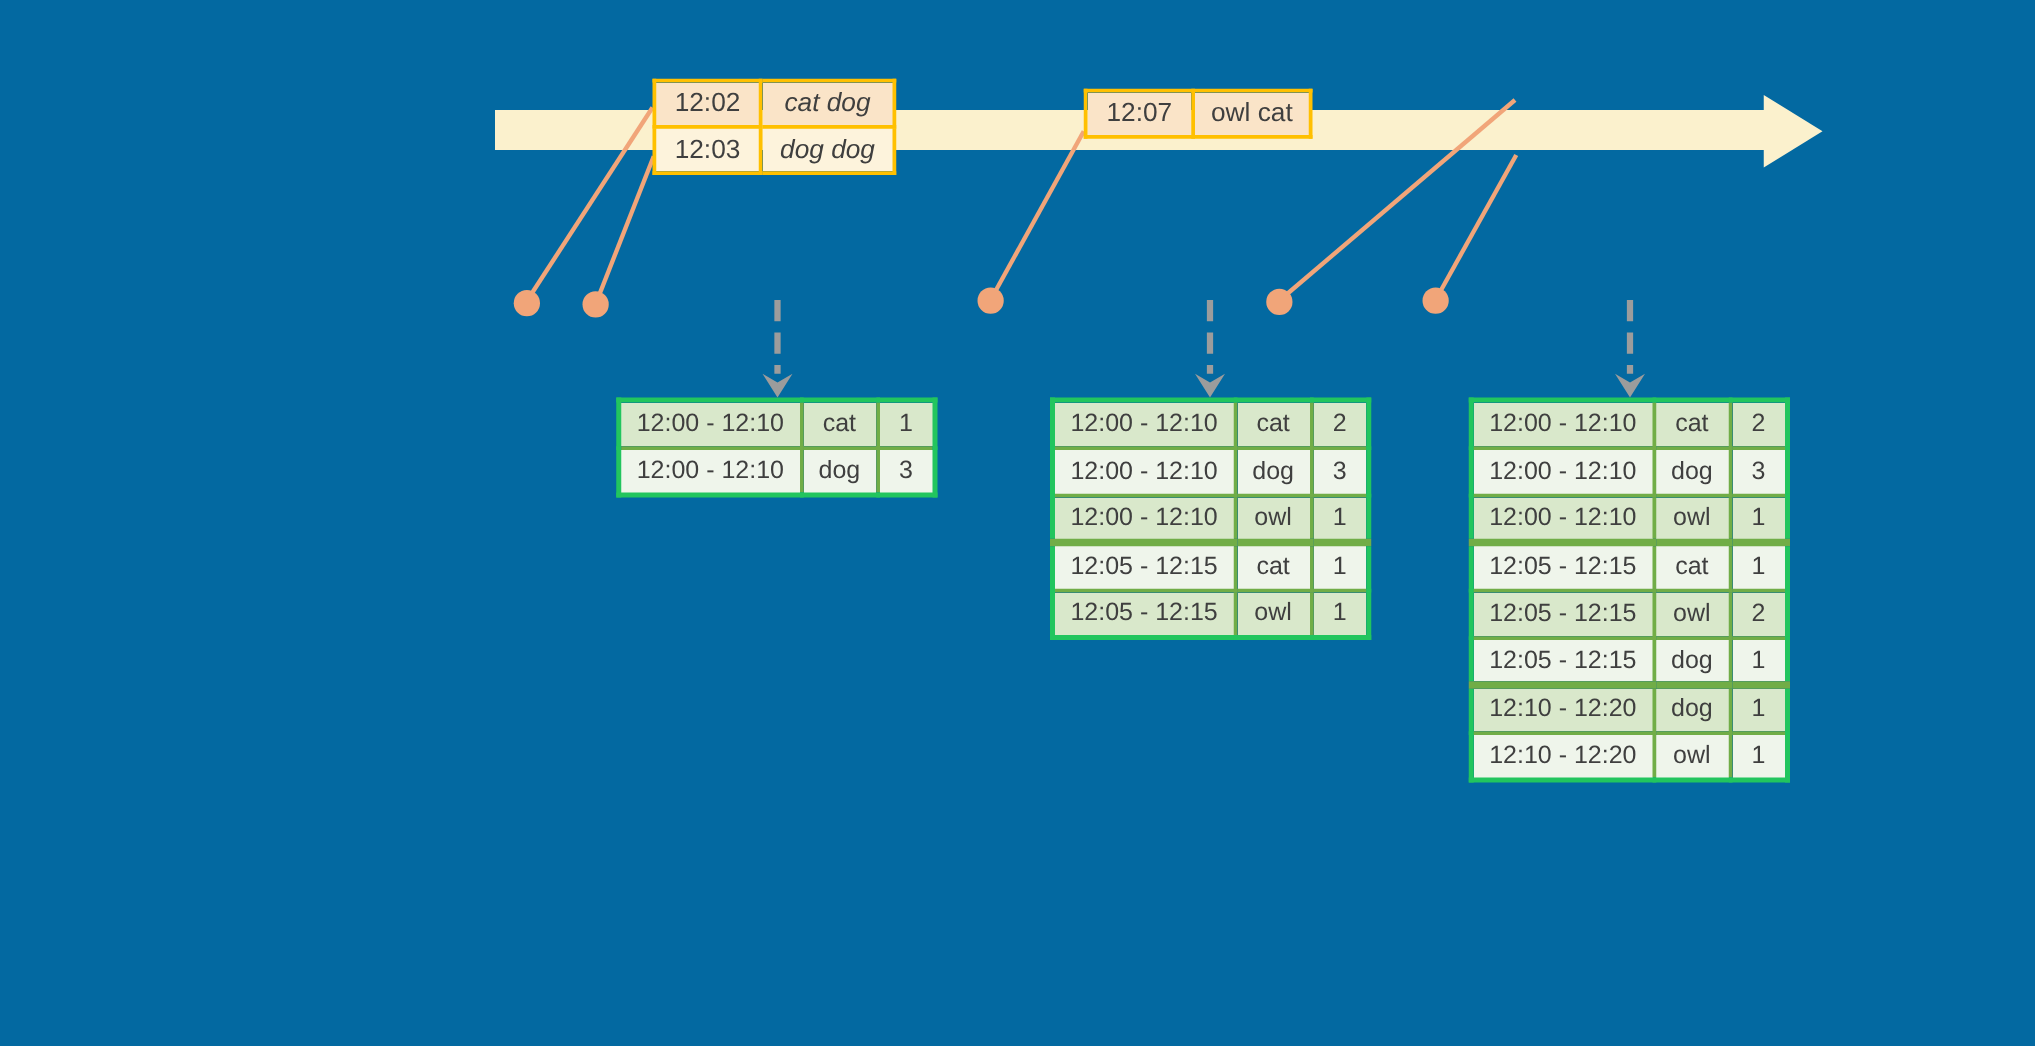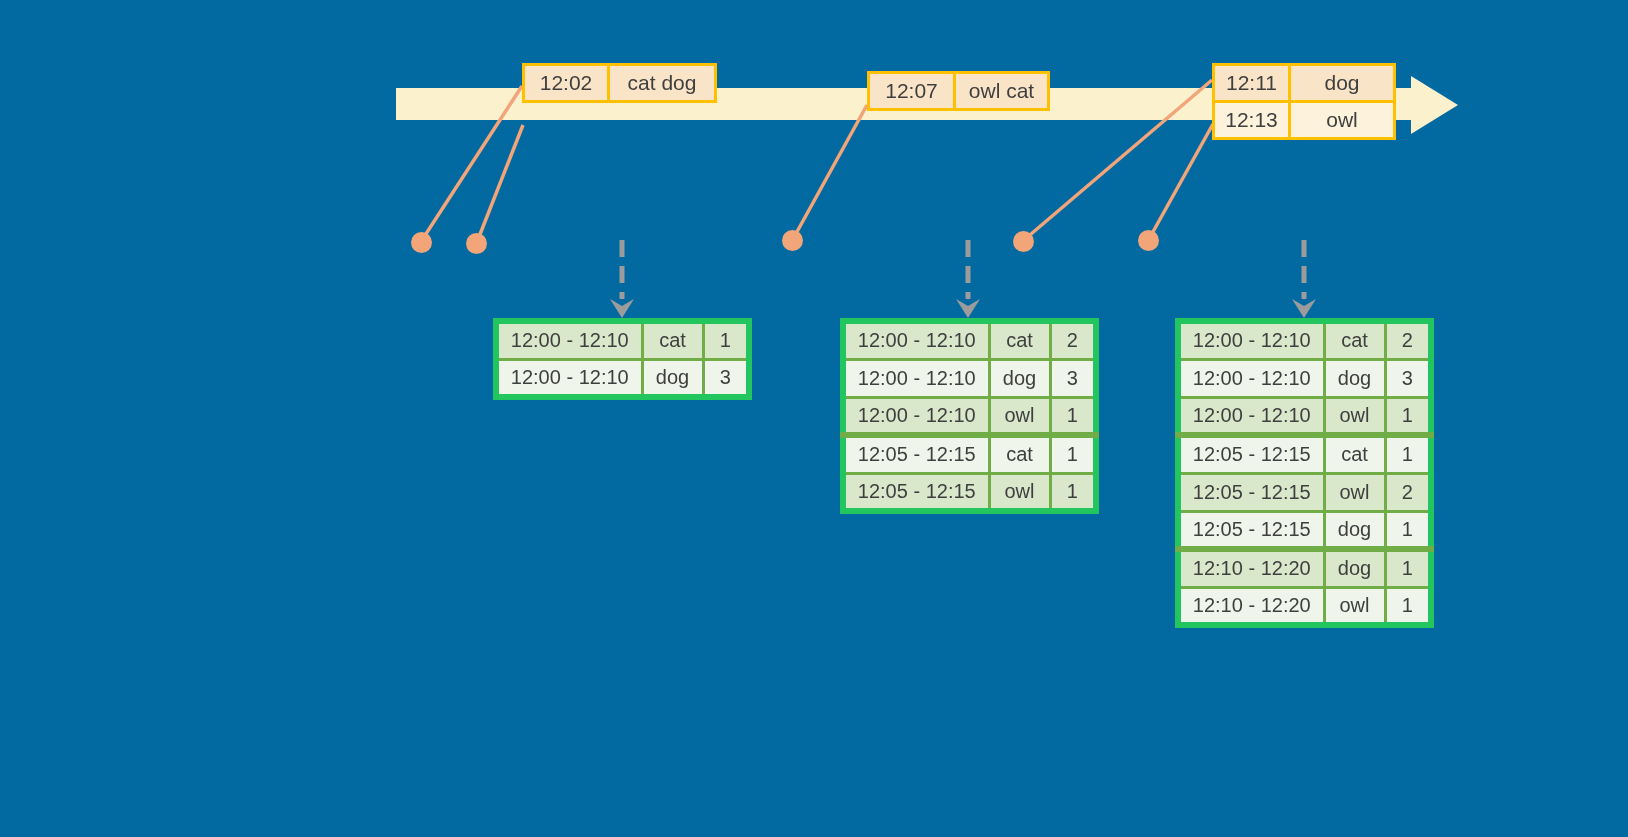--- a/index.html
+++ b/index.html
@@ -42,31 +42,31 @@
   table.ev td {
     border: 3px solid #FFC000;
     text-align: center;
     height: 37px;
     overflow: hidden;
     white-space: nowrap;
   }
   tr.d td { background: #FAE4C8; }
   tr.l td { background: #FDF3DC; }
   .ev1 { left: 522px; top: 63px; }
-  .ev1 .t { width: 85px; }  .ev1 .w { width: 107px; }
+  .ev1 .t { width: 85px; }  .ev1 .w { width: 107px; font-style: italic; }
   .ev2 { left: 867px; top: 71px; }
   .ev2 .t { width: 86px; }  .ev2 .w { width: 94px; }
   .ev3 { left: 1212px; top: 63px; }
   .ev3 .t { width: 76px; }  .ev3 .w { width: 105px; }
 
   
   table.rt {
     position: absolute;
     border-collapse: collapse;
-    border: 6px solid #22c55e;
+    border: 4px solid #22c55e;
     font-size: 20px;
     table-layout: fixed;
   }
   table.rt td {
     border: 3px solid #71AD47;
     text-align: center;
     height: 38px;
     overflow: hidden;
     white-space: nowrap;
   }
@@ -115,44 +115,36 @@
       <polygon points="1292,299 1304,318 1316,299 1304,306"></polygon>
     </g>
   </svg>
 
   <table class="ev ev1">
     <tbody>
         <tr class="d">
       <td class="t">12:02</td>
       <td class="w">cat dog</td>
     </tr>
+    <tr class="l">
+      <td class="t">12:03</td>
+      <td class="w">dog dog</td>
+    </tr>
   </tbody>
     </table>
 
   <table class="ev ev2">
     <tbody>
         <tr class="d">
       <td class="t">12:07</td>
       <td class="w">owl cat</td>
     </tr>
   </tbody>
     </table>
 
-  <table class="ev ev3">
-    <tbody>
-        <tr class="d">
-      <td class="t">12:11</td>
-      <td class="w">dog</td>
-    </tr>
-    <tr class="l">
-      <td class="t">12:13</td>
-      <td class="w">owl</td>
-    </tr>
-  </tbody>
-    </table>
 
   <div class="dot" style="left:411px; top:232px;"></div>
   <div class="dot" style="left:466px; top:233px;"></div>
   <div class="dot" style="left:782px; top:230px;"></div>
   <div class="dot" style="left:1013px; top:231px;"></div>
   <div class="dot" style="left:1138px; top:230px;"></div>
 
   <table class="rt rt1">
     <tbody>
         <tr class="gd">

